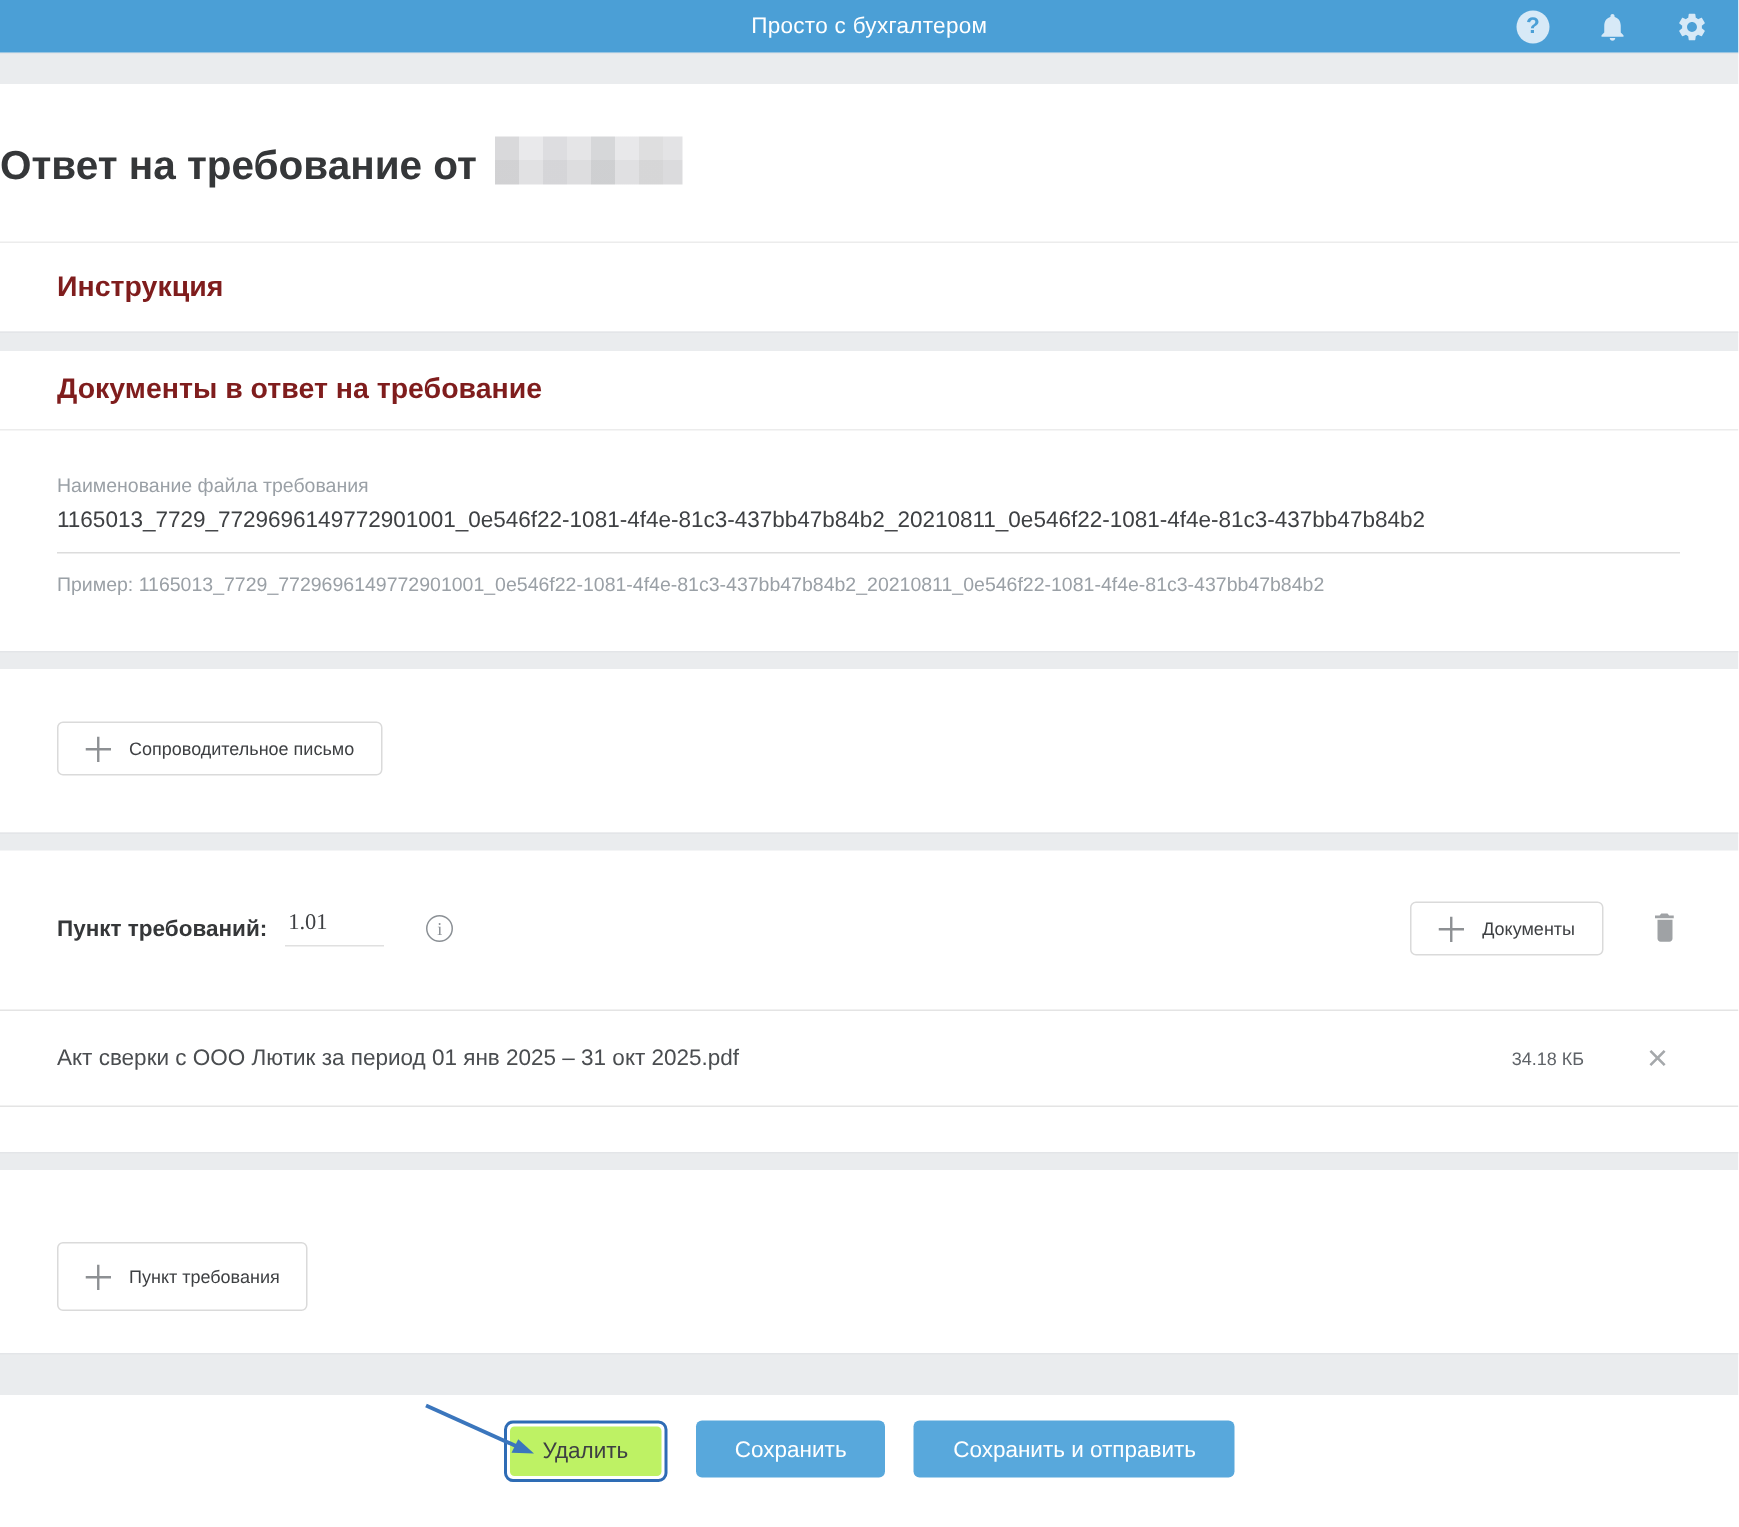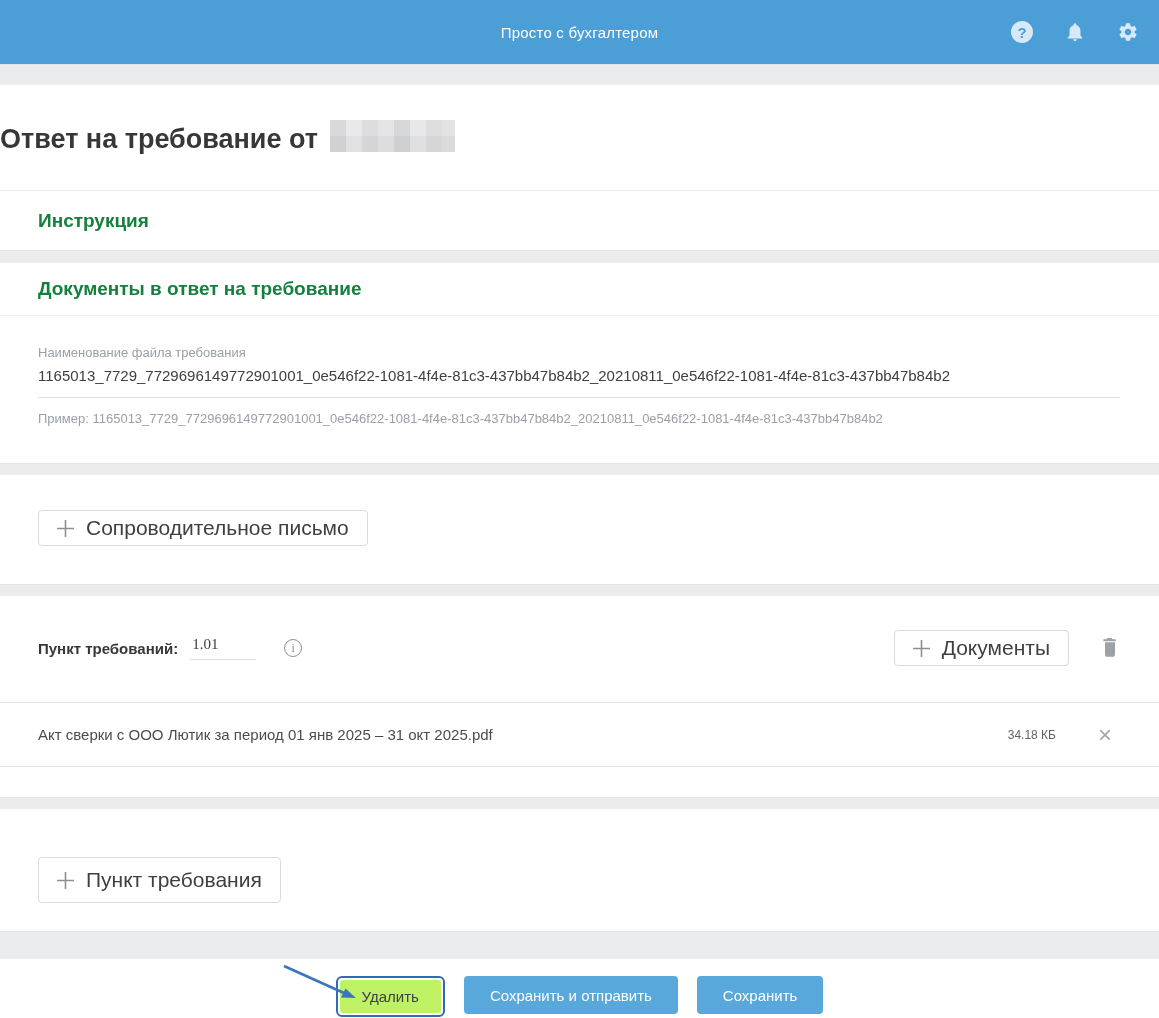--- a/index.html
+++ b/index.html
@@ -7,21 +7,21 @@
   body {
     font-family: "Liberation Sans", "DejaVu Sans", sans-serif;
     color: #3e4043;
     position: relative;
     height: 1018px;
     overflow: hidden;
   }
 
   
   .appbar {
-    height: 64px;
+    height: 35px;
     background: #4b9fd6;
     position: relative;
     display: flex;
     align-items: center;
     justify-content: flex-end;
     padding-right: 18px;
   }
   .appbar-title {
     position: absolute;
     left: 0; right: 0;
@@ -73,21 +73,21 @@
         #e5e5e7 48px 64px, #d6d7d9 64px 80px, #e8e8ea 80px 96px,
         #dededf 96px 112px, #e3e3e5 112px 128px);
   }
 
   .instruction-section {
     height: 59px;
     display: flex; align-items: center;
     padding-left: 38px;
     cursor: pointer;
   }
-  .section-heading { font-size: 19px; font-weight: bold; color: #15803d; }
+  .section-heading { font-size: 19px; font-weight: bold; color: #7f1d1d; }
 
   .docs-heading-section {
     height: 53px;
     display: flex; align-items: center;
     padding-left: 38px;
     border-bottom: 1px solid #ececec;
   }
 
   .field-block { padding: 29px 39px 0 38px; height: 147px; }
   .field-label { font-size: 13px; color: #9aa0a6; }
@@ -117,21 +117,21 @@
   .outline-btn {
     display: inline-flex;
     align-items: center;
     gap: 12px;
     height: 36px;
     padding: 0 18px;
     background: #fff;
     border: 1px solid #dadada;
     border-radius: 4px;
     font-family: inherit;
-    font-size: 21px;
+    font-size: 12px;
     color: #3e4043;
     cursor: pointer;
   }
   .add-section .outline-btn { height: 46px; }
   .plus-icon { display: inline-flex; }
 
   
   .item-section { height: 201px; }
   .item-row {
     display: flex;
@@ -339,15 +339,15 @@
 <div class="band band-f"></div>
 
 <footer class="footer">
   <svg class="annot-arrow" width="86" height="44" viewBox="0 0 86 44">
     <line x1="3" y1="5" x2="63" y2="32" stroke="#3b76bd" stroke-width="2.6"></line>
     <polygon points="75,37 60,36.5 64.5,27.5" fill="#3b76bd"></polygon>
   </svg>
   <span class="delete-wrap">
     <button class="delete-btn">Удалить</button>
   </span>
+  <button class="primary-btn">Сохранить</button>
   <button class="primary-btn">Сохранить и отправить</button>
-  <button class="primary-btn">Сохранить</button>
 </footer>
 
 </body></html>

